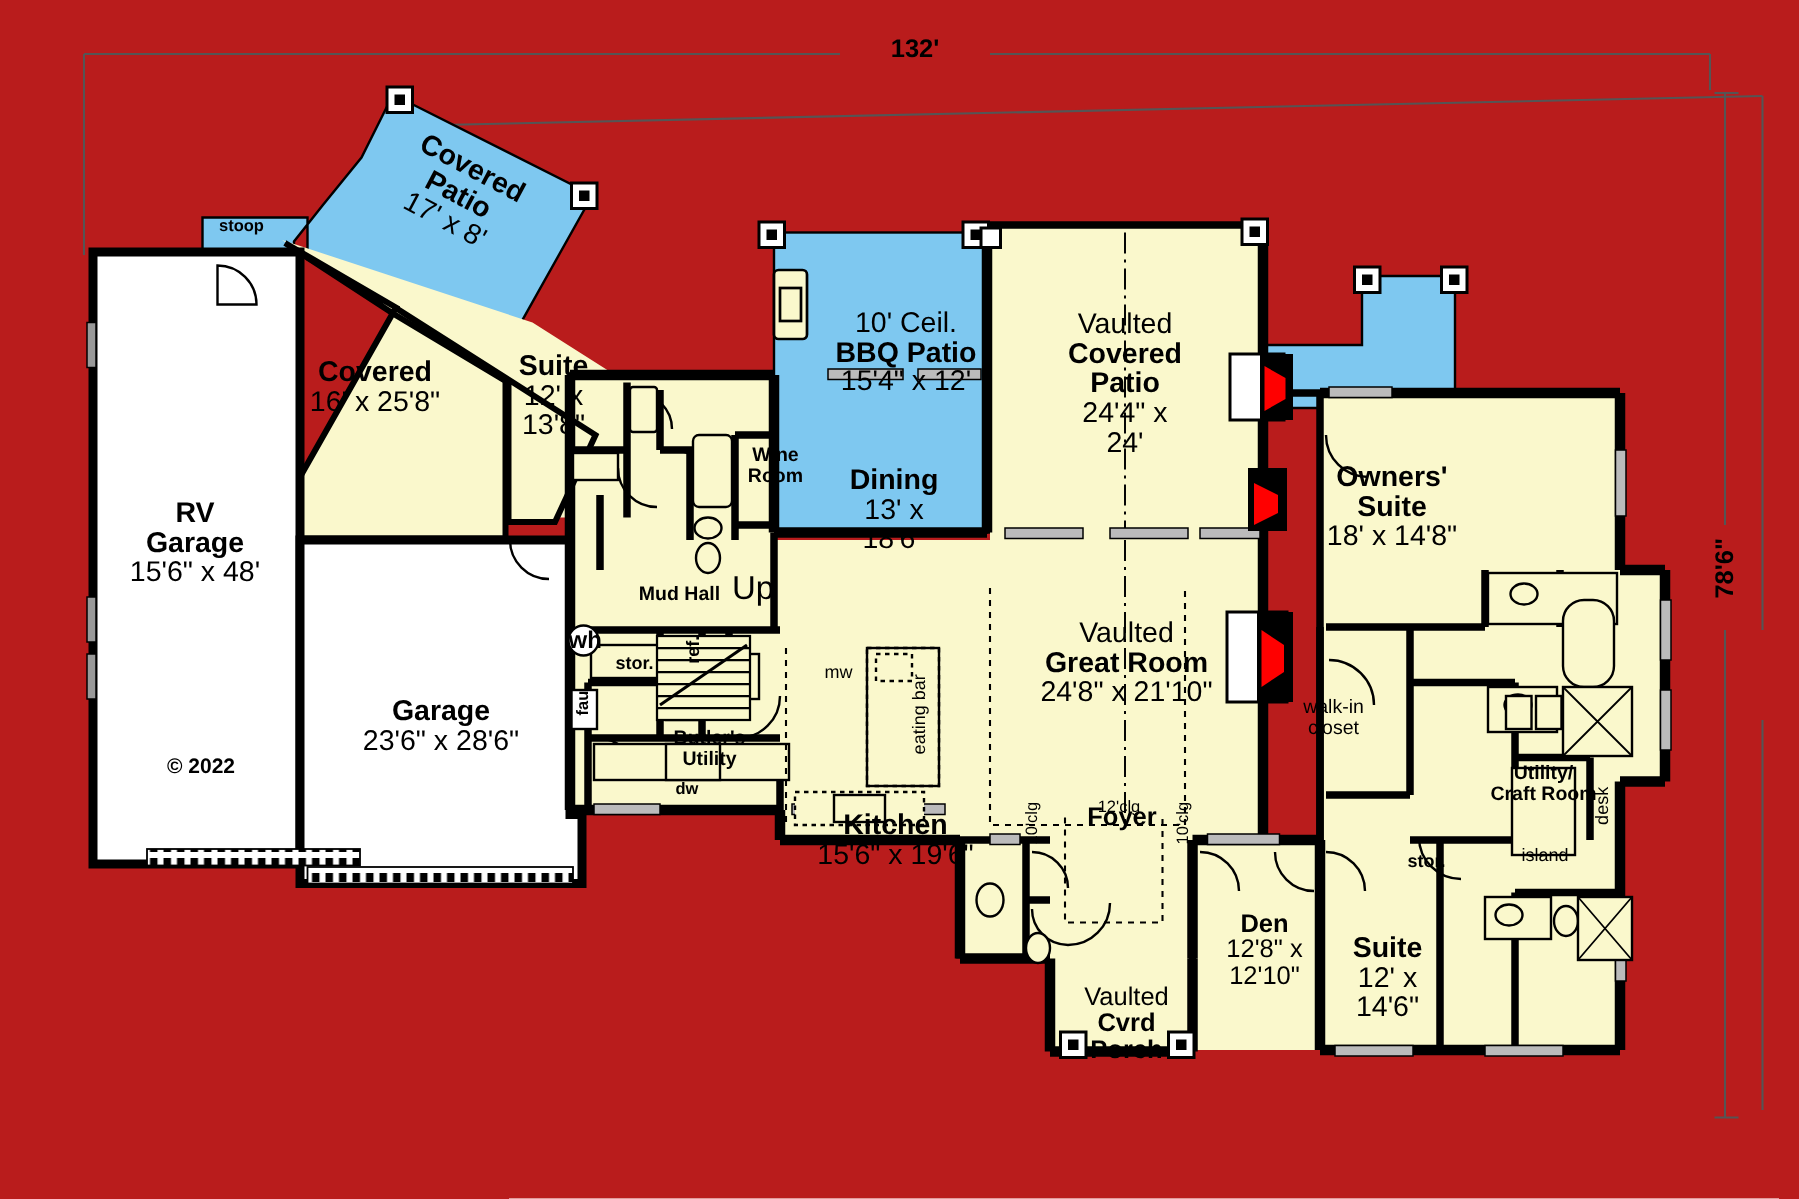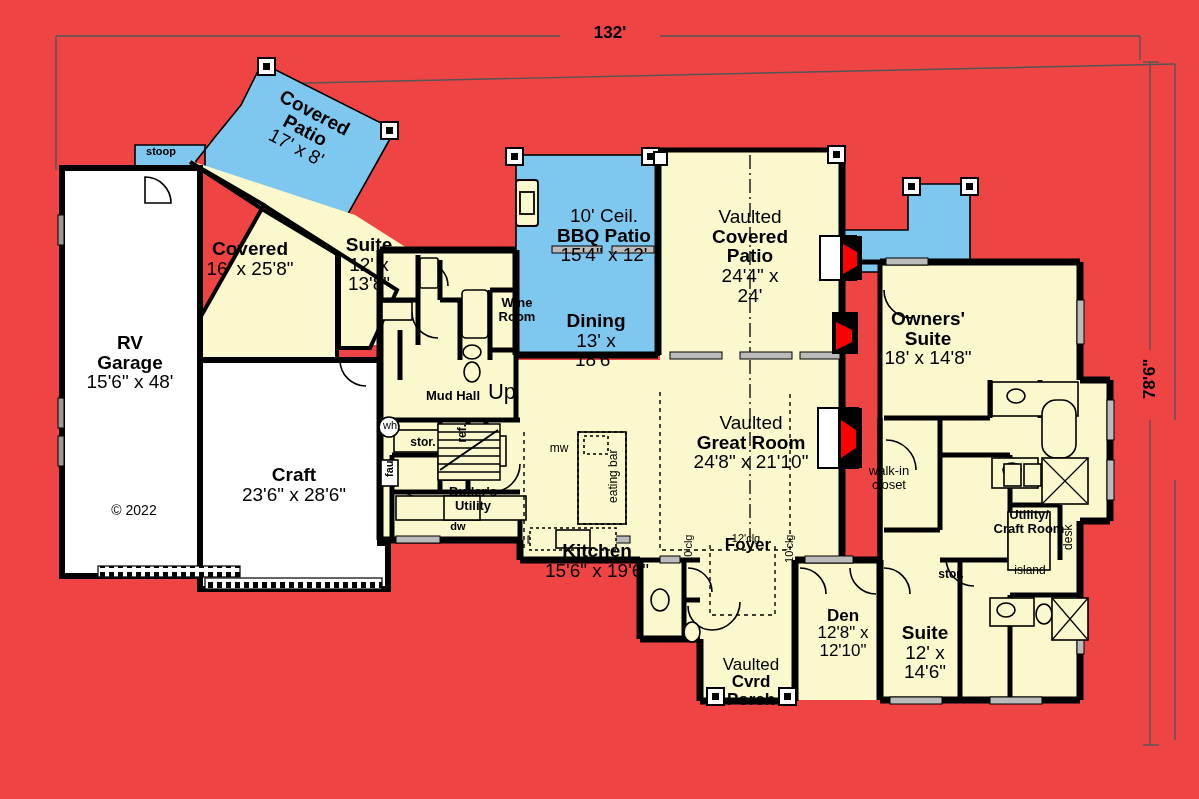--- a/index.html
+++ b/index.html
@@ -1,32 +1,32 @@
 <!DOCTYPE html>
 <html><head>
 <meta charset="utf-8">
 <title>Floor Plan</title>
 <style>
   html,body{margin:0;padding:0;background:#ffffff;}
   body{font-family:"Liberation Sans",sans-serif;}
-  #plan{position:relative;width:1199px;height:799px;background:#ef4444;overflow:hidden;}
+  #plan{position:relative;width:1199px;height:799px;background:#b91c1c;overflow:hidden;}
   svg{position:absolute;left:0;top:0;}
   .lbl{position:absolute;text-align:center;color:#000;line-height:1.04;
        font-family:"Liberation Sans",sans-serif;white-space:pre-line;pointer-events:none;}
   .big{font-size:19px;font-weight:bold;}
   .big .d{font-weight:normal;}
   .med{font-size:17px;font-weight:bold;}
   .med .d{font-weight:normal;}
   .sml{font-size:13px;font-weight:bold;}
   .tiny{font-size:11px;font-weight:bold;}
   .thin{font-weight:normal;}
   .dim{font-size:17px;font-weight:bold;}
   .rot90{transform:rotate(-90deg);transform-origin:center center;}
   .rot-ang{transform:rotate(28deg);transform-origin:center center;}
-  .copy{font-size:14px;font-weight:normal;}
+  .copy{font-size:14px;font-weight:bold;}
 </style>
 </head>
 <body>
 
 <div id="plan">
 
 <svg width="1199" height="799" viewBox="0 0 1199 799">
   <defs>
     <pattern id="gdoor" width="9" height="10" patternUnits="userSpaceOnUse">
       <rect width="9" height="10" fill="#ffffff"></rect>
@@ -339,21 +339,21 @@
 13'8"</span>
 </div>
 
 <div class="lbl big" style="left:62px;top:313px;width:136px;">
   <span>RV
 Garage</span>
   <span class="d">15'6" x 48'</span>
 </div>
 
 <div class="lbl big" style="left:206px;top:445px;width:176px;">
-  <span>Craft</span>
+  <span>Garage</span>
   <span class="d">23'6" x 28'6"</span>
 </div>
 
 <div class="lbl copy" style="left:84px;top:503px;width:100px;">© 2022</div>
 
 <div class="lbl big" style="left:539px;top:186px;width:130px;">
   <span class="d">10' Ceil.</span>
   <span>BBQ Patio</span>
   <span class="d">15'4" x 12'</span>
 </div>
@@ -425,21 +425,21 @@
 Craft Room</div>
 
 <div class="lbl" style="left:482px;top:381px;width:40px;font-size:22px;font-weight:normal;">Up</div>
 
 <div class="lbl rot90" style="left:442px;top:427px;width:40px;font-size:12px;font-weight:bold;">ref.</div>
 
 <div class="lbl" style="left:543px;top:442px;width:32px;font-size:12px;font-weight:normal;">mw</div>
 
 <div class="lbl" style="left:443px;top:521px;width:30px;font-size:11px;font-weight:bold;">dw</div>
 
-<div class="lbl" style="left:379px;top:420px;width:22px;font-size:11px;font-weight:normal;">wh</div>
+<div class="lbl" style="left:379px;top:420px;width:22px;font-size:16px;font-weight:bold;">wh</div>
 
 <div class="lbl rot90" style="left:379px;top:463px;width:22px;font-size:11px;font-weight:bold;">fau</div>
 
 <div class="lbl" style="left:400px;top:436px;width:46px;font-size:12px;font-weight:bold;">stor.</div>
 
 <div class="lbl" style="left:928px;top:568px;width:46px;font-size:12px;font-weight:bold;">stor.</div>
 
 <div class="lbl rot90" style="left:570px;top:470px;width:86px;font-size:12px;font-weight:normal;">eating bar</div>
 
 <div class="lbl" style="left:1004px;top:564px;width:52px;font-size:12px;font-weight:normal;">island</div>

